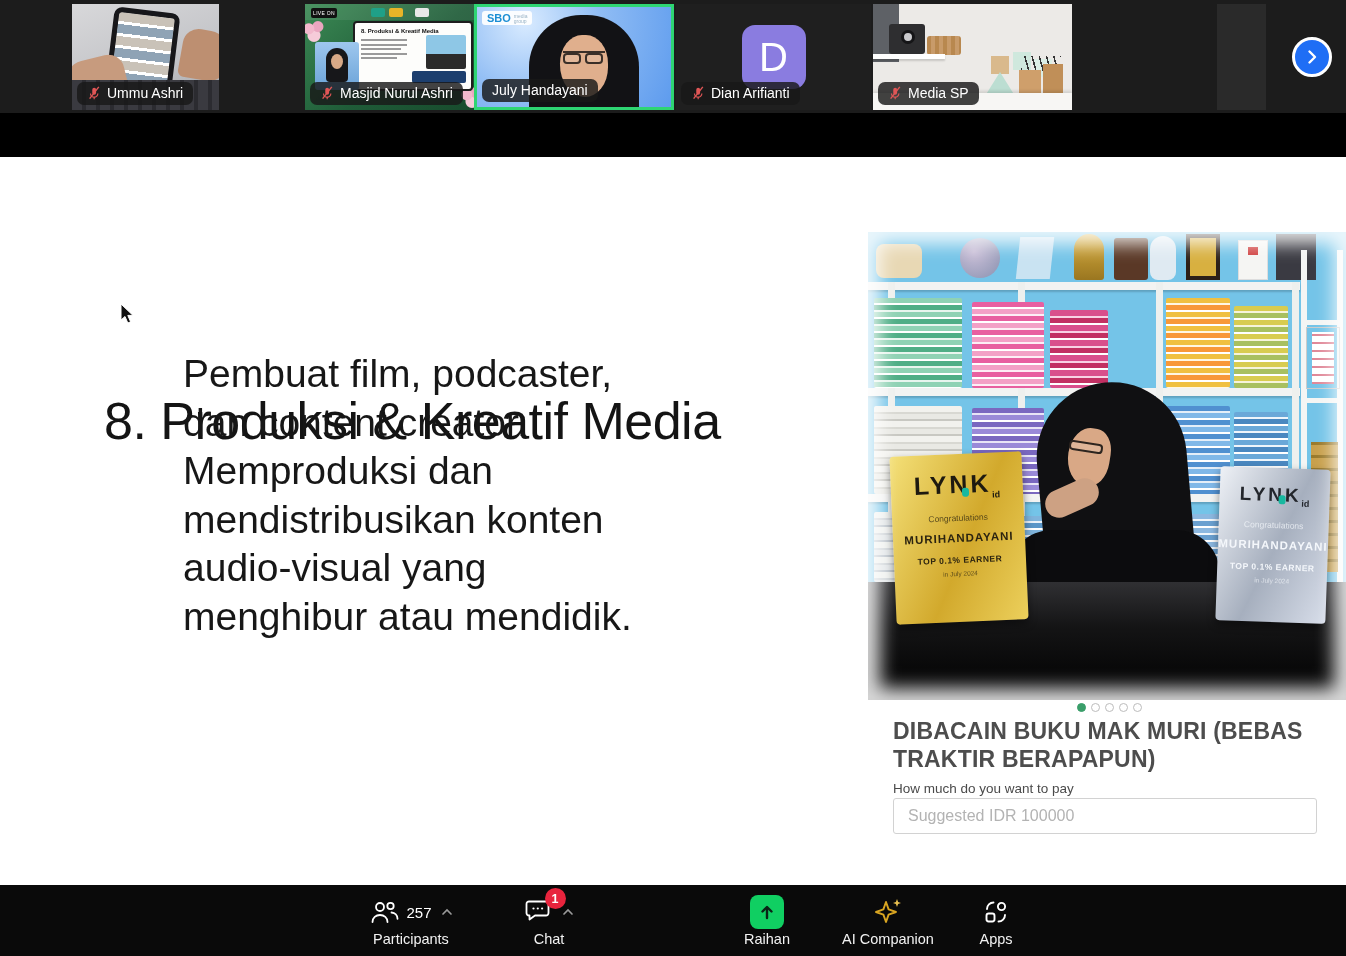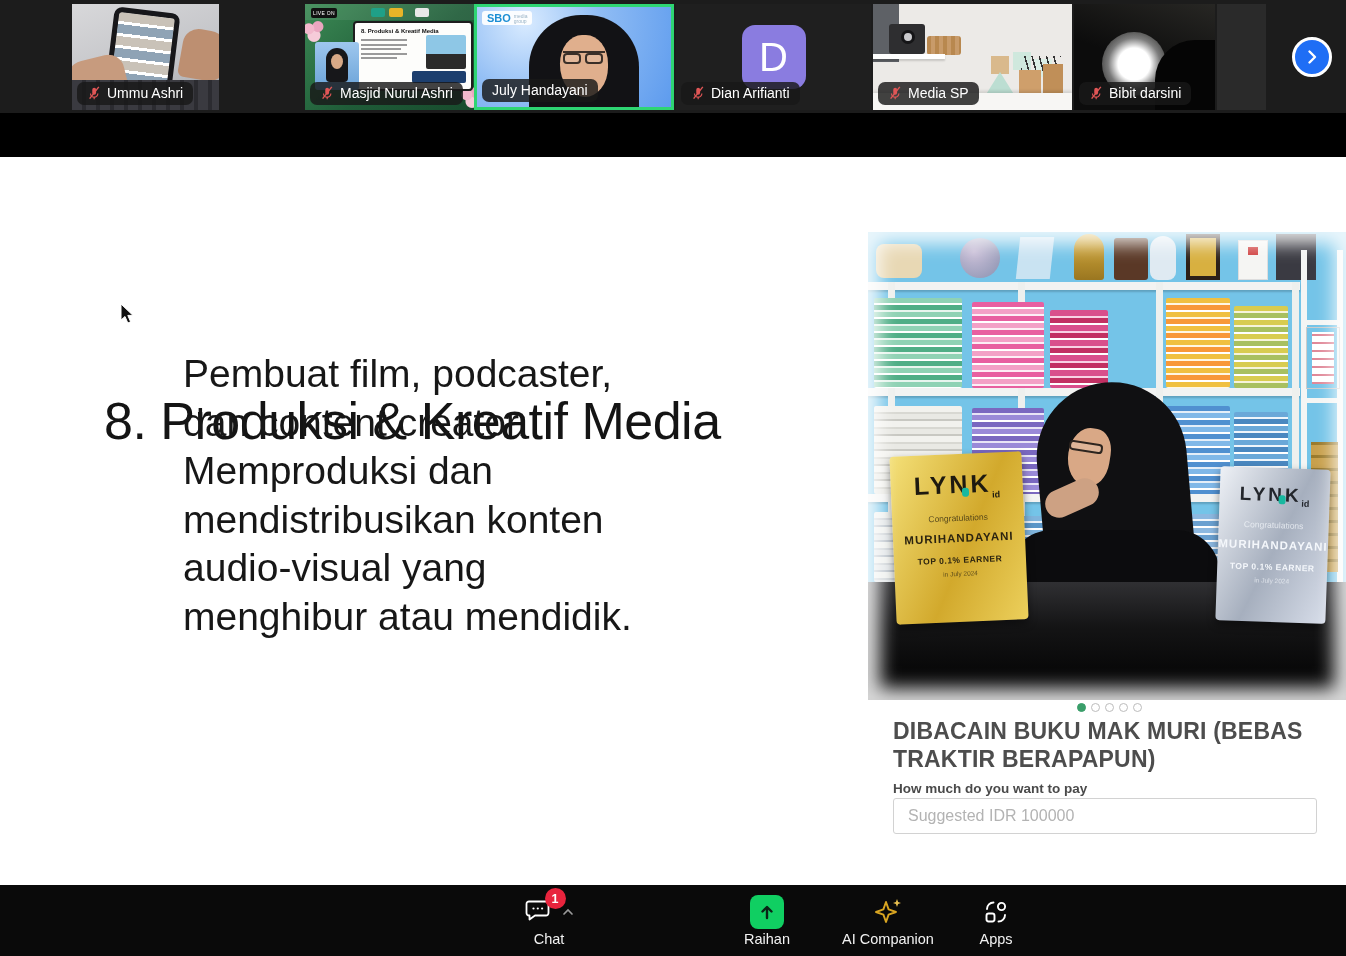--- a/index.html
+++ b/index.html
@@ -133,21 +133,21 @@
   .plaque .pname { font-size:11.5px; font-weight:bold; letter-spacing:1px; margin-top:9px; }
   .plaque .award { font-size:8.5px; font-weight:bold; letter-spacing:.5px; margin-top:11px; }
   .plaque .pdate { font-size:6.5px; margin-top:5px; opacity:.7; }
   .plaque-silver .congrats, .plaque-silver .pname, .plaque-silver .award, .plaque-silver .pdate { color:#f4f7fb; }
 
   
   .dots { position:absolute; left:1077px; top:546px; display:flex; gap:5px; align-items:center; }
   .dot { width:9px; height:9px; border-radius:50%; border:1.5px solid #bcbcbc; background:#fff; }
   .dot.active { background:#3a9e6a; border-color:#3a9e6a; }
   .pay-title { position:absolute; left:893px; top:560px; width:410px; font-size:23px; font-weight:bold; color:#4d4d4d; line-height:1.22; letter-spacing:.2px; }
-  .pay-label { position:absolute; left:893px; top:624px; font-size:13.5px; font-weight:bold; color:#4a4a4a; }
+  .pay-label { position:absolute; left:893px; top:624px; font-size:13.5px; font-weight:normal; color:#4a4a4a; }
   .pay-input { position:absolute; left:893px; top:641px; width:424px; height:36px; border:1px solid #d2d2d2; border-radius:3px;
                font-size:16px; padding-left:14px; color:#333; font-family:"Liberation Sans",sans-serif; outline:none; }
   .pay-input::placeholder { color:#b3b3b3; }
 
   
   .toolbar { position:absolute; left:0; top:885px; width:1346px; height:71px; background:#0a0a0a; color:#fff; }
   .tb-item { position:absolute; top:0; width:140px; height:71px; display:flex; flex-direction:column; align-items:center; justify-content:flex-start; padding-top:9px; cursor:pointer; }
   .tb-iconrow { height:36px; display:flex; align-items:center; gap:7px; }
   .tb-label { font-size:14.5px; color:#f2f2f2; margin-top:1px; }
   .tb-count { font-size:15px; color:#fff; }
@@ -260,34 +260,20 @@
       <svg class="mic-off" viewBox="0 0 16 16">
           <rect x="6" y="2" width="4.4" height="8" rx="2.2" fill="#e05656"></rect>
           <path d="M4 8.5a4.2 4.2 0 0 0 8.4 0" fill="none" stroke="#e05656" stroke-width="1.3"></path>
           <line x1="8.2" y1="12.6" x2="8.2" y2="15" stroke="#e05656" stroke-width="1.3"></line>
           <line x1="13.5" y1="1" x2="3" y2="14.5" stroke="#e05656" stroke-width="1.6"></line>
         </svg>
       <span>Media SP</span>
     </div>
   </div>
 
-  <div class="tile t-bibit">
-    <div class="floor"></div>
-    <div class="glow"></div>
-    <div class="shadow"></div>
-    <div class="name-pill">
-      <svg class="mic-off" viewBox="0 0 16 16">
-          <rect x="6" y="2" width="4.4" height="8" rx="2.2" fill="#e05656"></rect>
-          <path d="M4 8.5a4.2 4.2 0 0 0 8.4 0" fill="none" stroke="#e05656" stroke-width="1.3"></path>
-          <line x1="8.2" y1="12.6" x2="8.2" y2="15" stroke="#e05656" stroke-width="1.3"></line>
-          <line x1="13.5" y1="1" x2="3" y2="14.5" stroke="#e05656" stroke-width="1.6"></line>
-        </svg>
-      <span>Bibit darsini</span>
-    </div>
-  </div>
 
   <div class="tile-partial"></div>
 
   <div class="next-btn">
     <svg width="16" height="16" viewBox="0 0 16 16">
         <polyline points="5.5,2.5 11,8 5.5,13.5" fill="none" stroke="#fff" stroke-width="2.4" stroke-linecap="round" stroke-linejoin="round"></polyline>
       </svg>
   </div>
 </div>
 
@@ -384,20 +370,35 @@
     <span class="dot"></span>
     <span class="dot"></span>
   </div>
   <div class="pay-title">DIBACAIN BUKU MAK MURI (BEBAS TRAKTIR BERAPAPUN)</div>
   <div class="pay-label">How much do you want to pay</div>
   <input class="pay-input" type="text" placeholder="Suggested IDR 100000" style="">
 </div>
 
 <div class="toolbar">
 
+  <div class="tb-item" style="left:341px;">
+    <div class="tb-iconrow">
+      <svg width="30" height="26" viewBox="0 0 30 26" fill="none" stroke="#fff" stroke-width="1.8" stroke-linecap="round">
+        <circle cx="11" cy="8" r="4"></circle>
+          <path d="M3.5 23c0-4.4 3.4-7 7.5-7s7.5 2.6 7.5 7"></path>
+        <circle cx="21.5" cy="7" r="3.2"></circle>
+          <path d="M22.5 13.5c3.4.3 6 2.7 6 6.3"></path>
+      </svg>
+      <span class="tb-count">257</span>
+      <svg class="chev" width="12" height="8" viewBox="0 0 12 8">
+          <polyline points="2,6 6,2 10,6" fill="none" stroke="#9a9a9a" stroke-width="1.7" stroke-linecap="round"></polyline>
+        </svg>
+    </div>
+    <div class="tb-label">Participants</div>
+  </div>
 
   <div class="tb-item" style="left:479px;">
     <div class="tb-iconrow">
       <span class="chat-wrap">
         <svg width="28" height="26" viewBox="0 0 28 26" fill="none" stroke="#fff" stroke-width="1.8">
           <path d="M4 4.5h17a2.5 2.5 0 0 1 2.5 2.5v9a2.5 2.5 0 0 1-2.5 2.5H10l-5.5 4v-4H4a2.5 2.5 0 0 1-2.5-2.5V7A2.5 2.5 0 0 1 4 4.5z" stroke-linejoin="round"></path>
           <circle cx="8.5" cy="11.5" r="1.1" fill="#fff" stroke="none"></circle>
             <circle cx="12.8" cy="11.5" r="1.1" fill="#fff" stroke="none"></circle>
             <circle cx="17.1" cy="11.5" r="1.1" fill="#fff" stroke="none"></circle>
         </svg>

